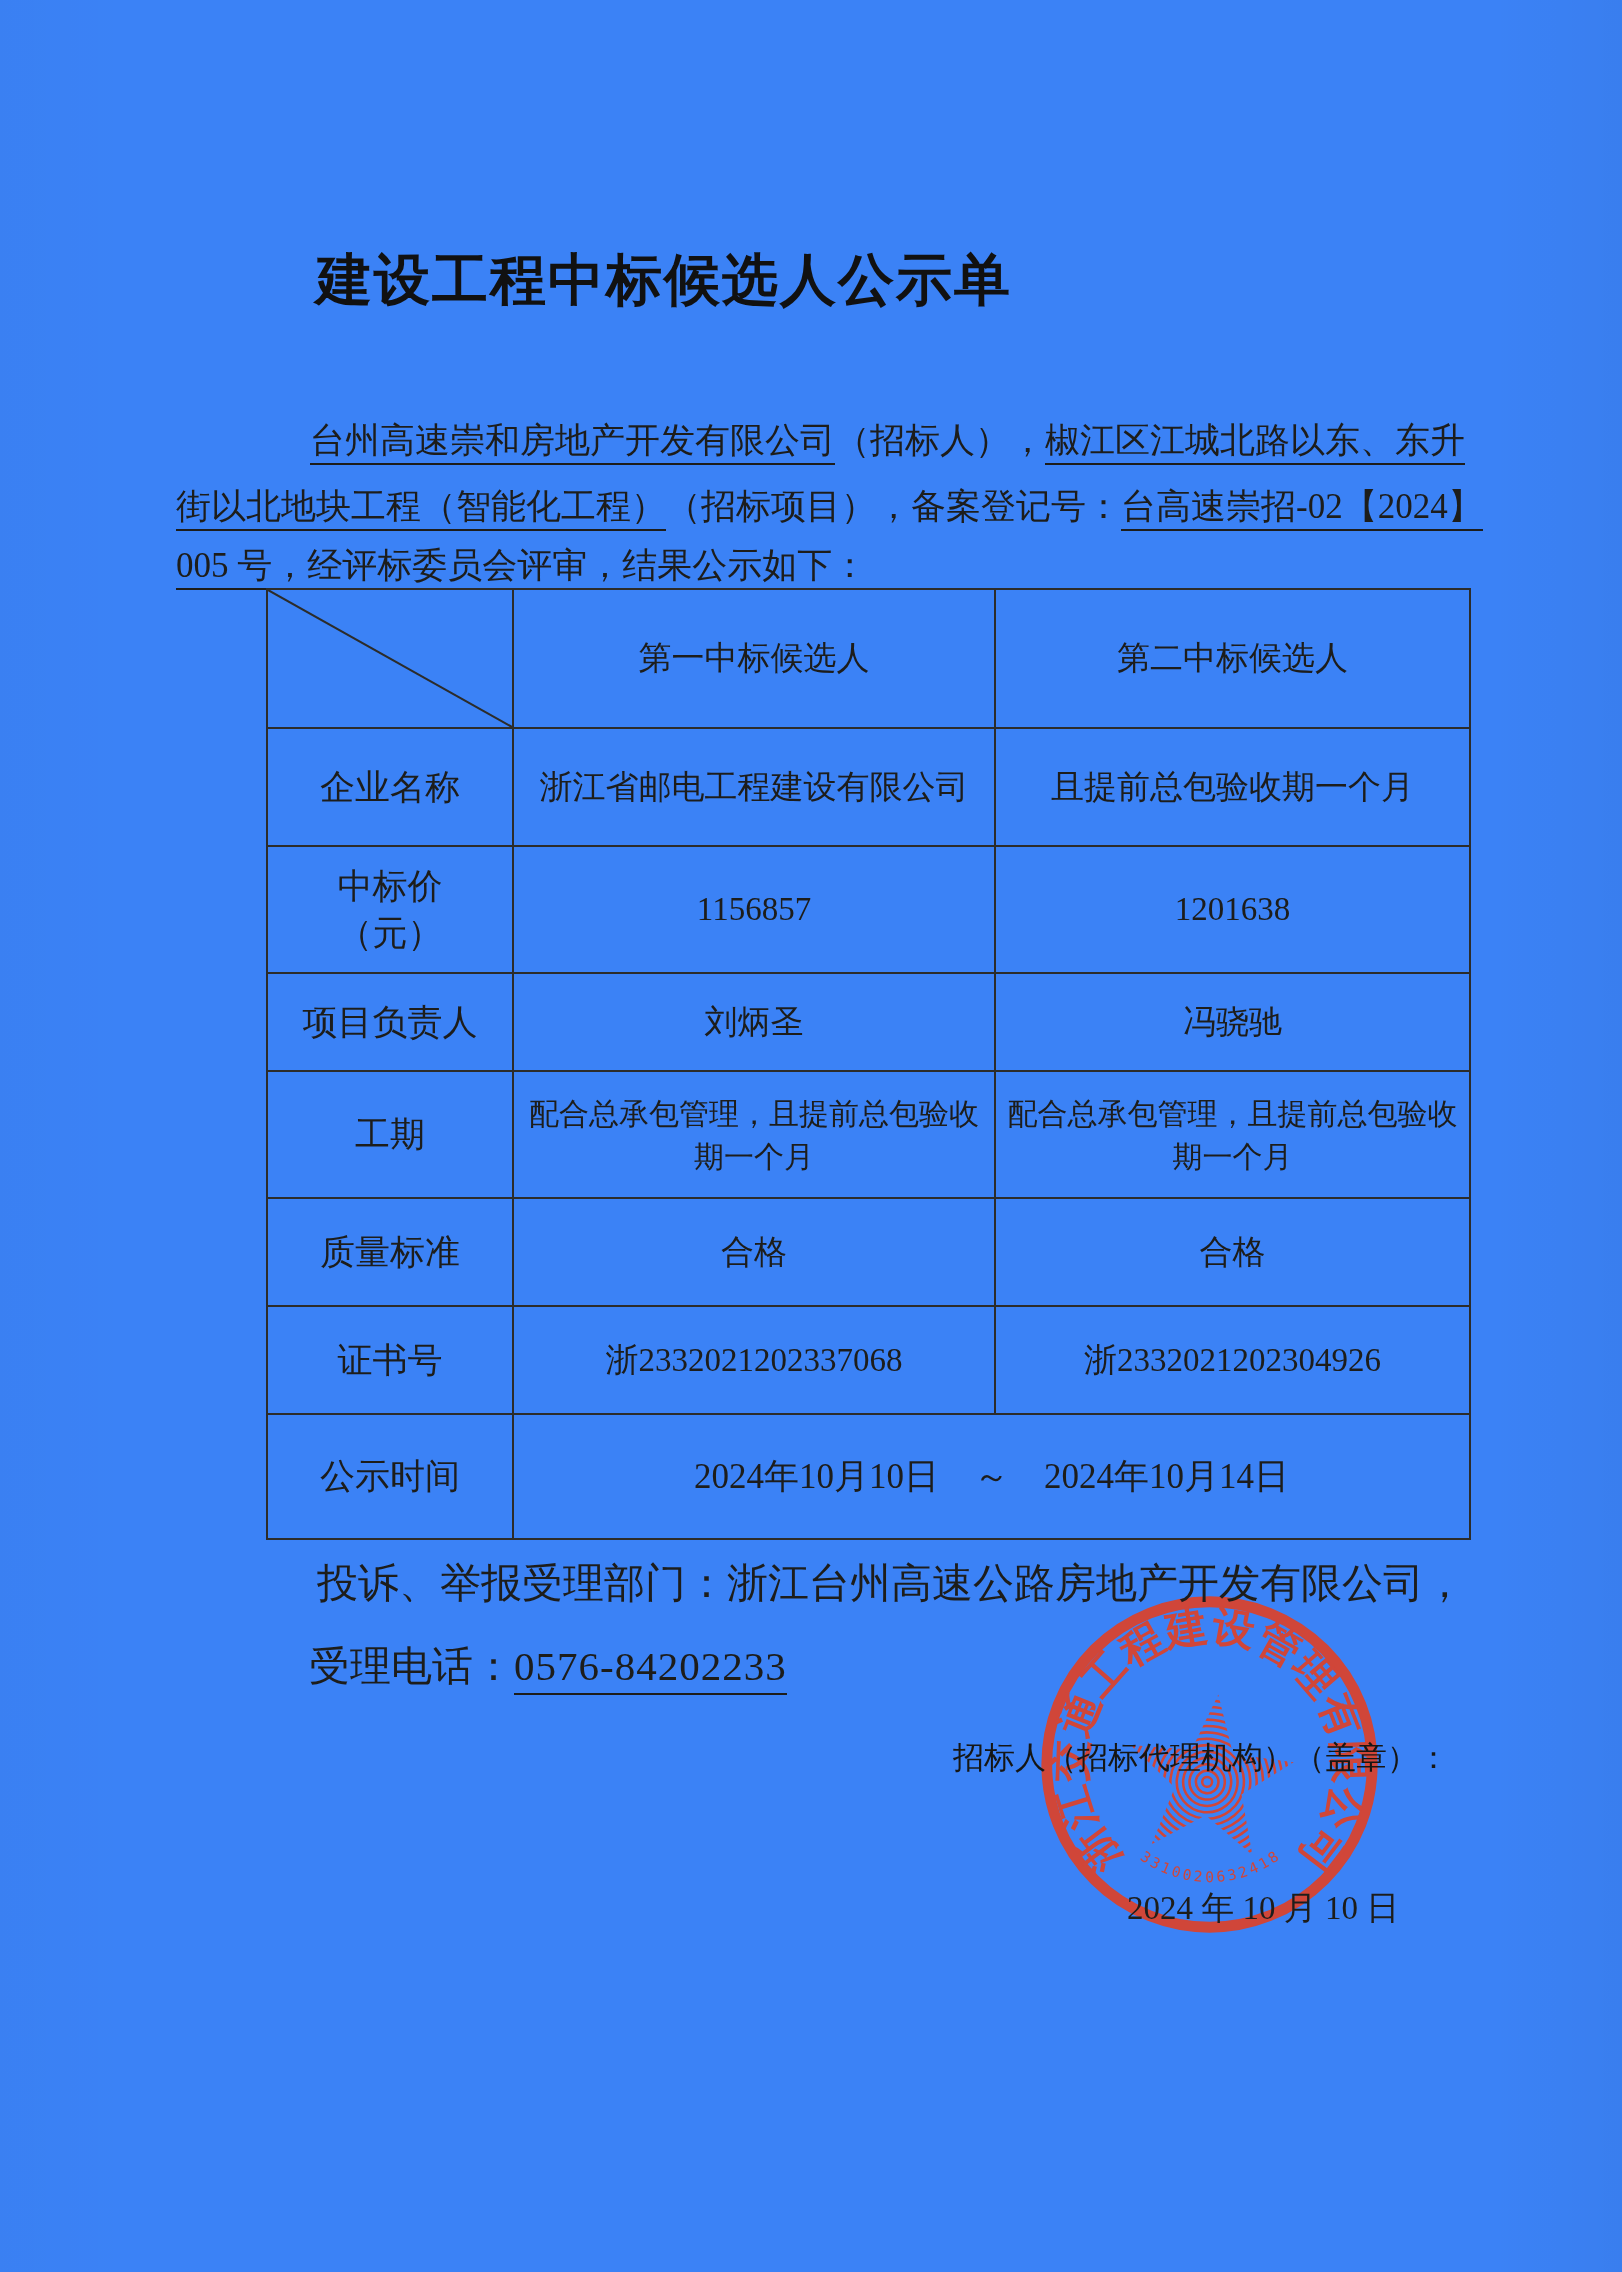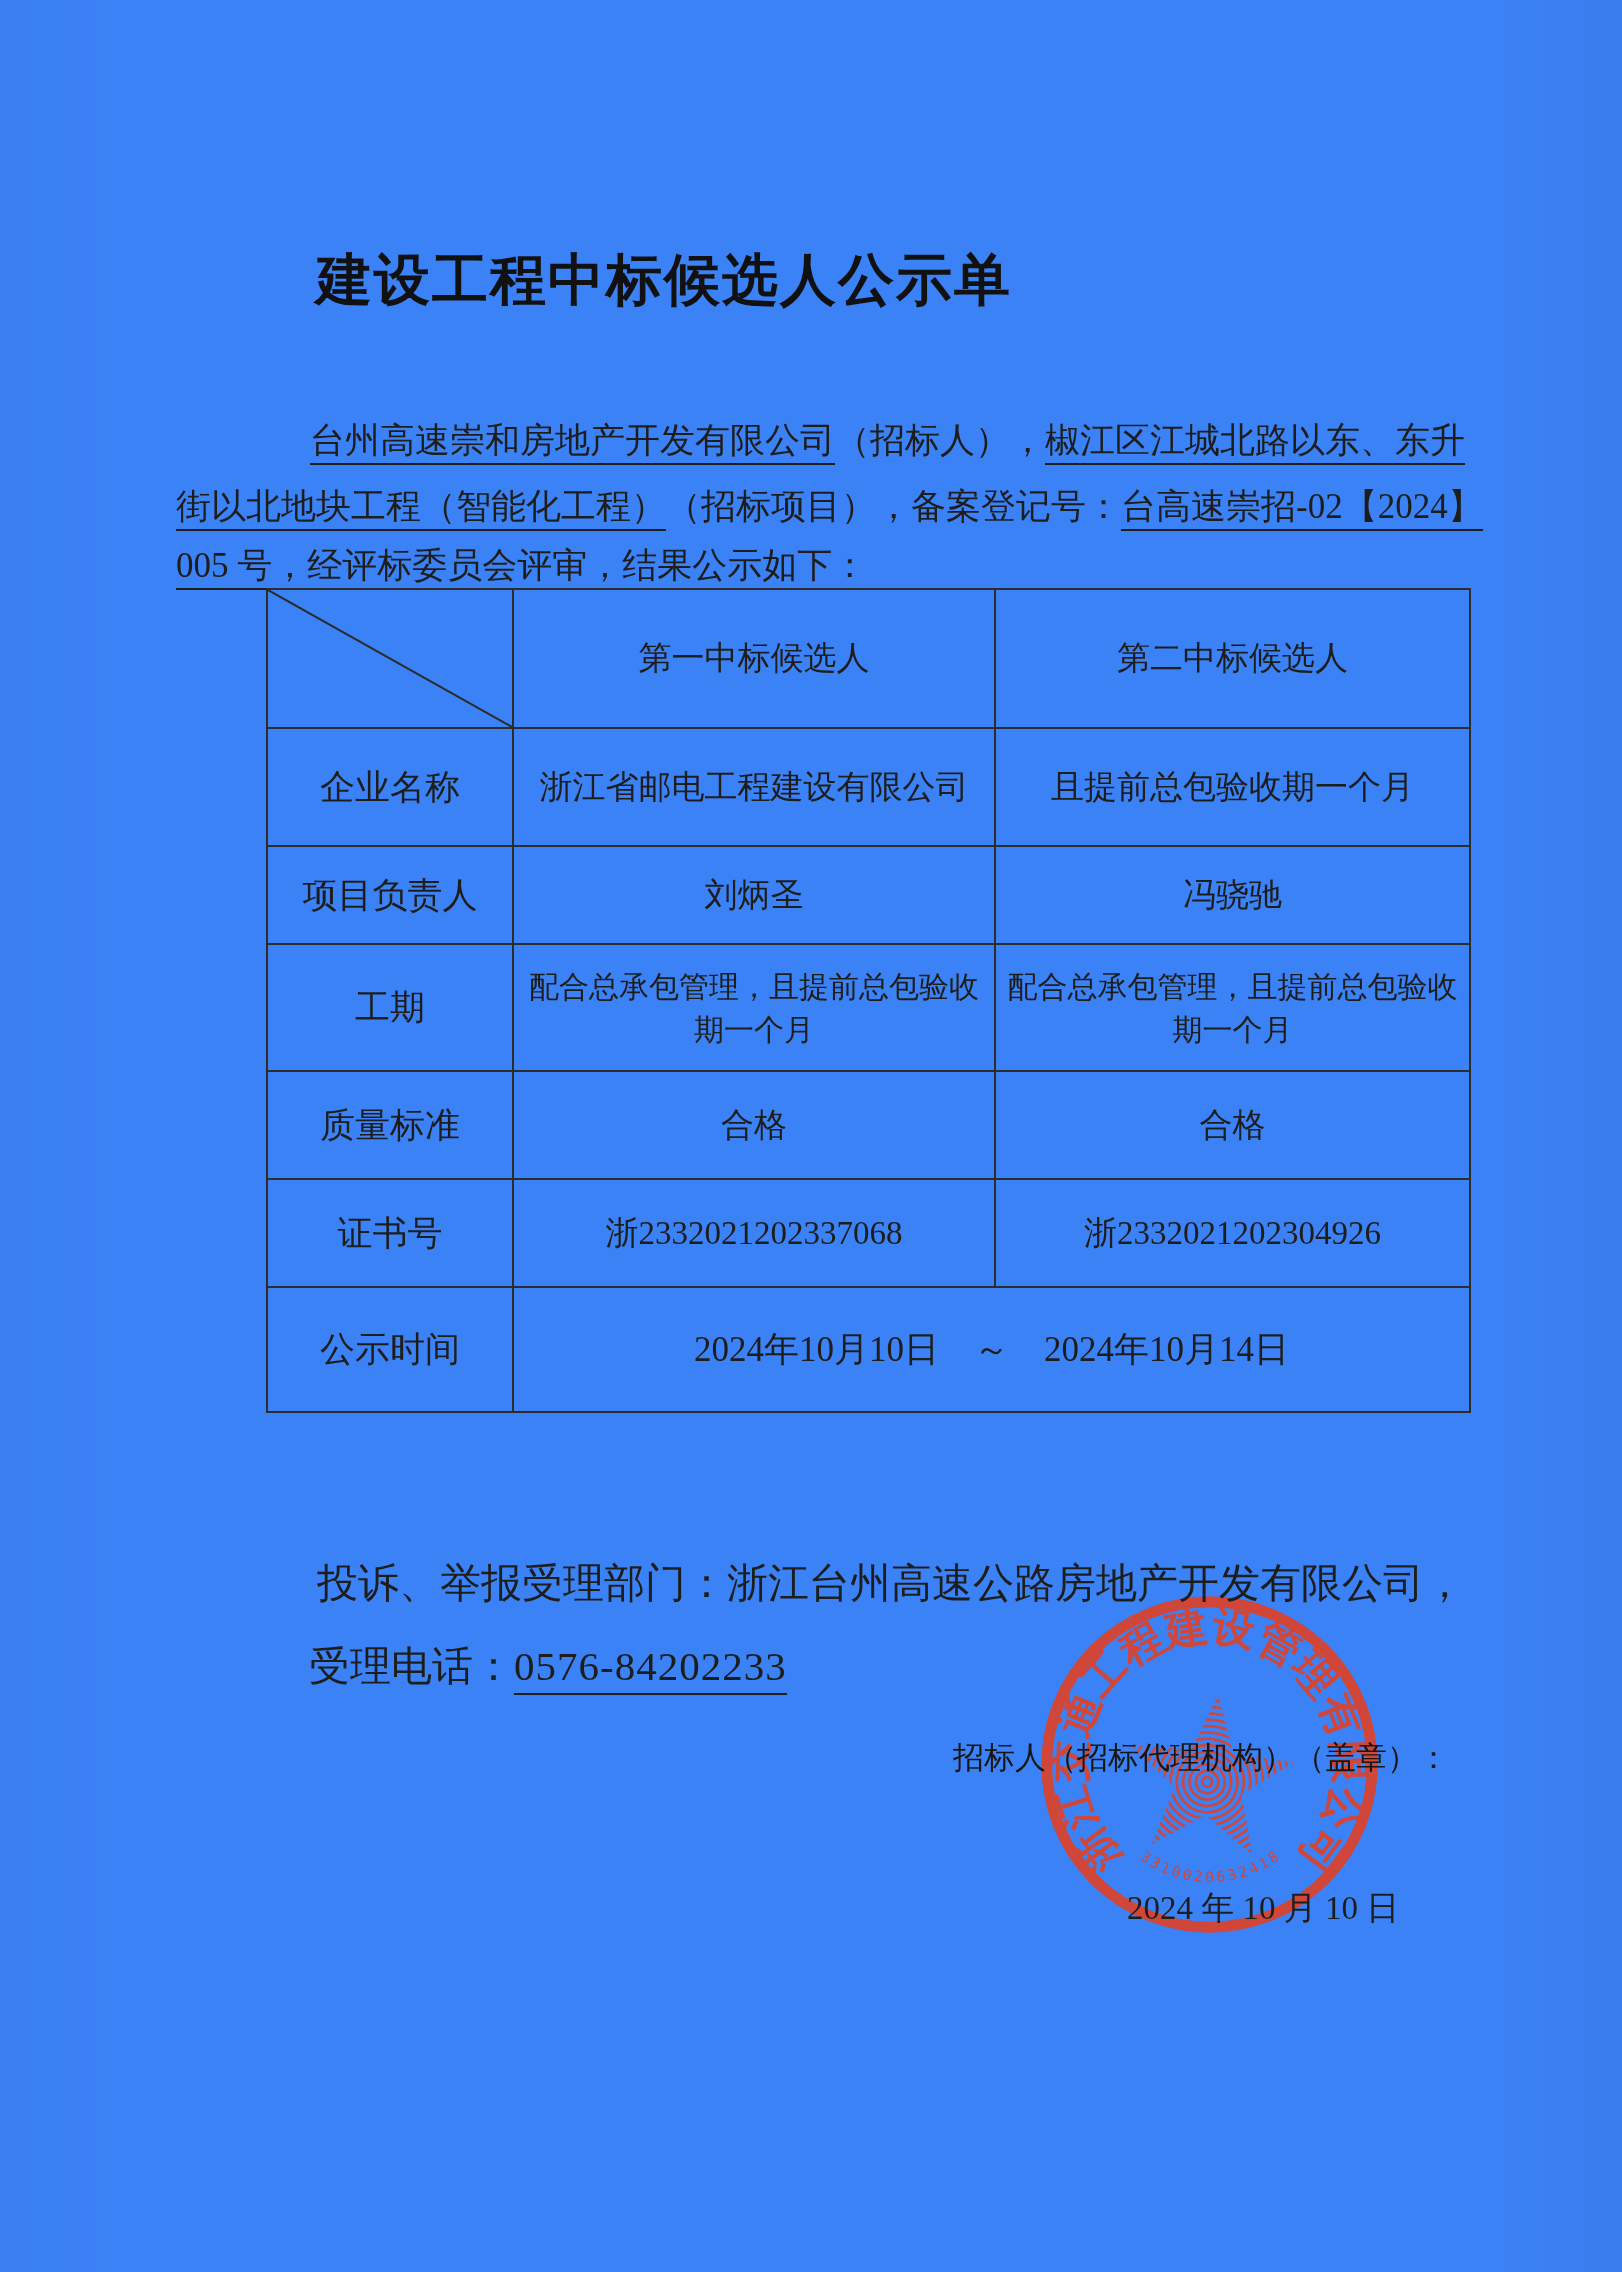--- a/index.html
+++ b/index.html
@@ -83,20 +83,26 @@
           </svg>
         </td>
         <td>第一中标候选人</td>
         <td>第二中标候选人</td>
       </tr>
       <tr class="r2">
         <td class="lab">企业名称</td>
         <td>浙江省邮电工程建设有限公司</td>
         <td>且提前总包验收期一个月</td>
       </tr>
+      <tr class="r3">
+        <td class="lab">中标价
+（元）</td>
+        <td>1156857</td>
+        <td>1201638</td>
+      </tr>
       <tr class="r4">
         <td class="lab">项目负责人</td>
         <td>刘炳圣</td>
         <td>冯骁驰</td>
       </tr>
       <tr class="r5">
         <td class="lab">工期</td>
         <td class="duration">配合总承包管理，且提前总包验收期一个月</td>
         <td class="duration">配合总承包管理，且提前总包验收期一个月</td>
       </tr>

